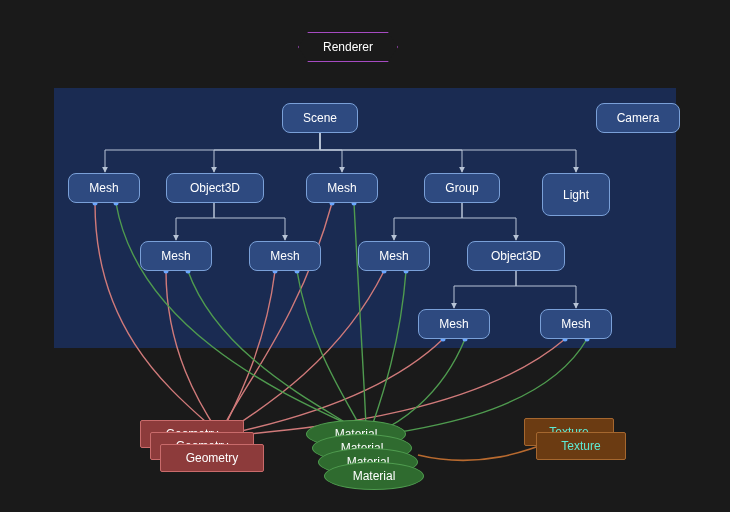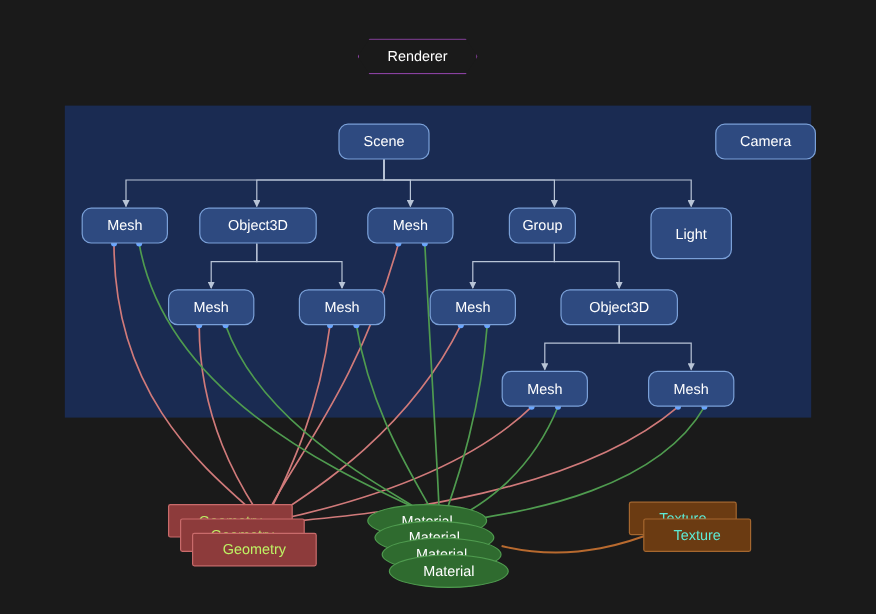--- a/index.html
+++ b/index.html
@@ -2,21 +2,21 @@
 <html><head>
 <meta charset="utf-8">
 <style>
   html,body{margin:0;padding:0;background:#1a1a1a;font-family:Arial,Helvetica,sans-serif}
   .stage{position:relative;width:730px;height:512px;overflow:hidden}
   svg.lines{position:absolute;inset:0;width:730px;height:512px;pointer-events:none}
   .panel{position:absolute;left:54px;top:88px;width:622px;height:260px;background:#1a2b52}
   .node{position:absolute;display:flex;align-items:center;justify-content:center;color:#fff;font-size:12px;box-sizing:border-box}
   .box{background:#2e4a80;border:1px solid #7aa0d8;border-radius:8px;padding:4px 10px}
   .hex{background:#1a1a1a;border:1px solid #a64bc2;color:#fff;padding:4px 16px;clip-path:polygon(10% 0,90% 0,100% 50%,90% 100%,10% 100%,0 50%)}
-  .geo{background:#8d3b3b;border:1px solid #c96b6b;color:#bef264;border-radius:2px;padding:4px 10px}
+  .geo{background:#8d3b3b;border:1px solid #c96b6b;color:#ffffff;border-radius:2px;padding:4px 10px}
   .mat{background:#2f6b2f;border:1px solid #4f9b4f;color:#fff;border-radius:50%/50%;padding:4px 16px}
   .tex{background:#6b3b12;border:1px solid #a5672f;color:#5eead4;border-radius:2px;padding:4px 10px}
 </style>
 </head>
 <body>
 <div class="stage">
 
 <div class="panel"></div>
 
 <svg class="lines">
@@ -96,21 +96,21 @@
 </svg>
 
 <div class="node hex" style="left:298px;top:32px;width:100px;height:30px">Renderer</div>
 
 <div class="node box" style="left:282px;top:103px;width:76px;height:30px">Scene</div>
 <div class="node box" style="left:596px;top:103px;width:84px;height:30px">Camera</div>
 
 <div class="node box" style="left:68px;top:173px;width:72px;height:30px">Mesh</div>
 <div class="node box" style="left:166px;top:173px;width:98px;height:30px">Object3D</div>
 <div class="node box" style="left:306px;top:173px;width:72px;height:30px">Mesh</div>
-<div class="node box" style="left:424px;top:173px;width:56px;height:30px">Group</div>
+<div class="node box" style="left:424px;top:173px;width:76px;height:30px">Group</div>
 <div class="node box" style="left:542px;top:173px;width:68px;height:43px">Light</div>
 
 <div class="node box" style="left:140px;top:241px;width:72px;height:30px">Mesh</div>
 <div class="node box" style="left:249px;top:241px;width:72px;height:30px">Mesh</div>
 <div class="node box" style="left:358px;top:241px;width:72px;height:30px">Mesh</div>
 <div class="node box" style="left:467px;top:241px;width:98px;height:30px">Object3D</div>
 
 <div class="node box" style="left:418px;top:309px;width:72px;height:30px">Mesh</div>
 <div class="node box" style="left:540px;top:309px;width:72px;height:30px">Mesh</div>
 

